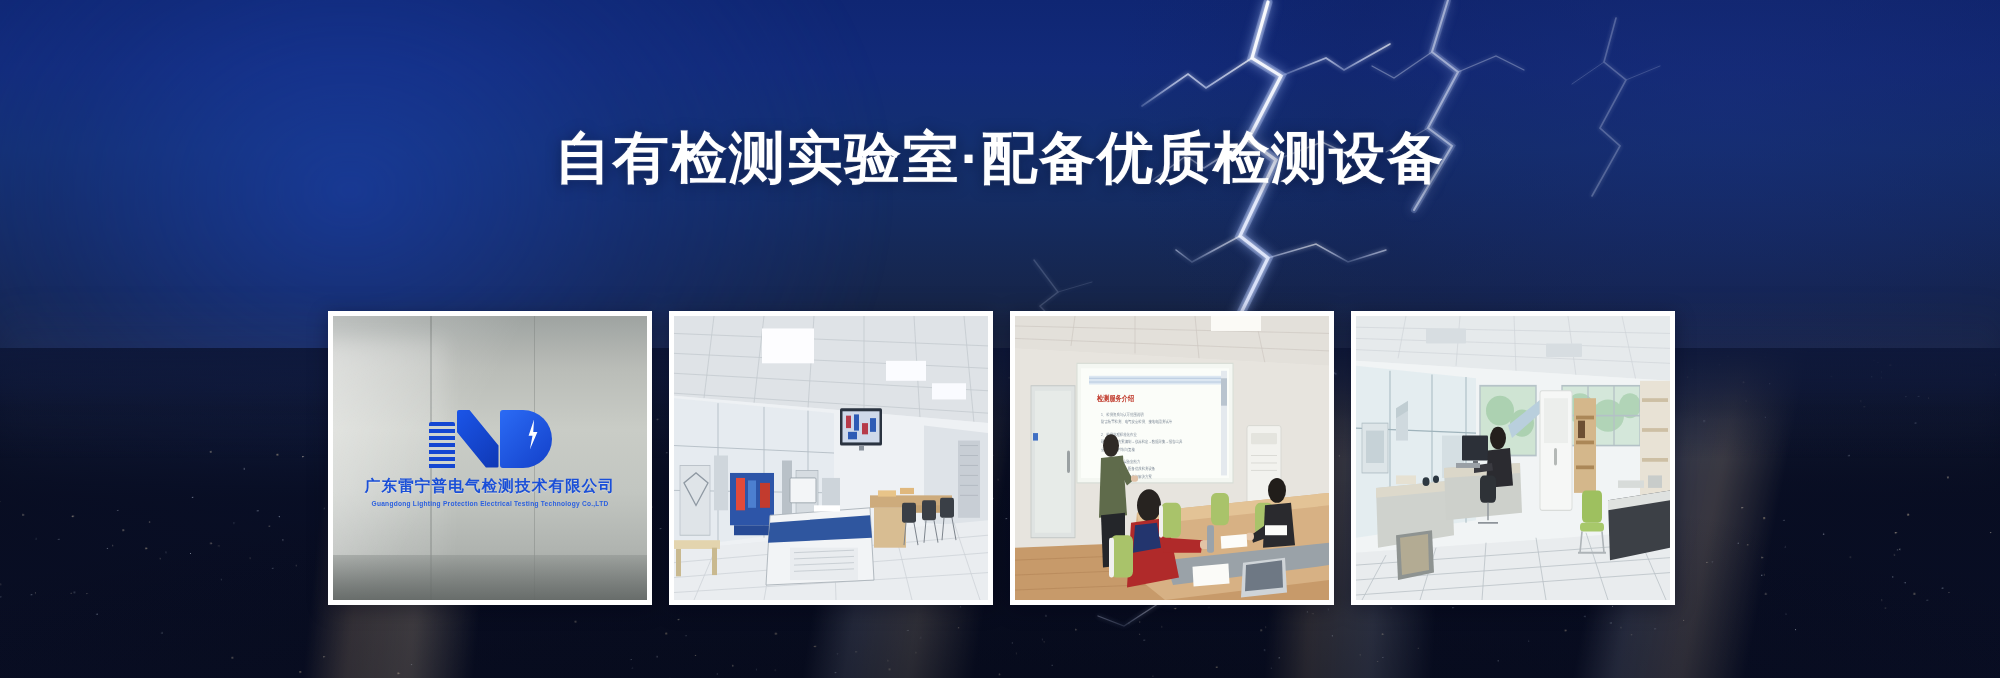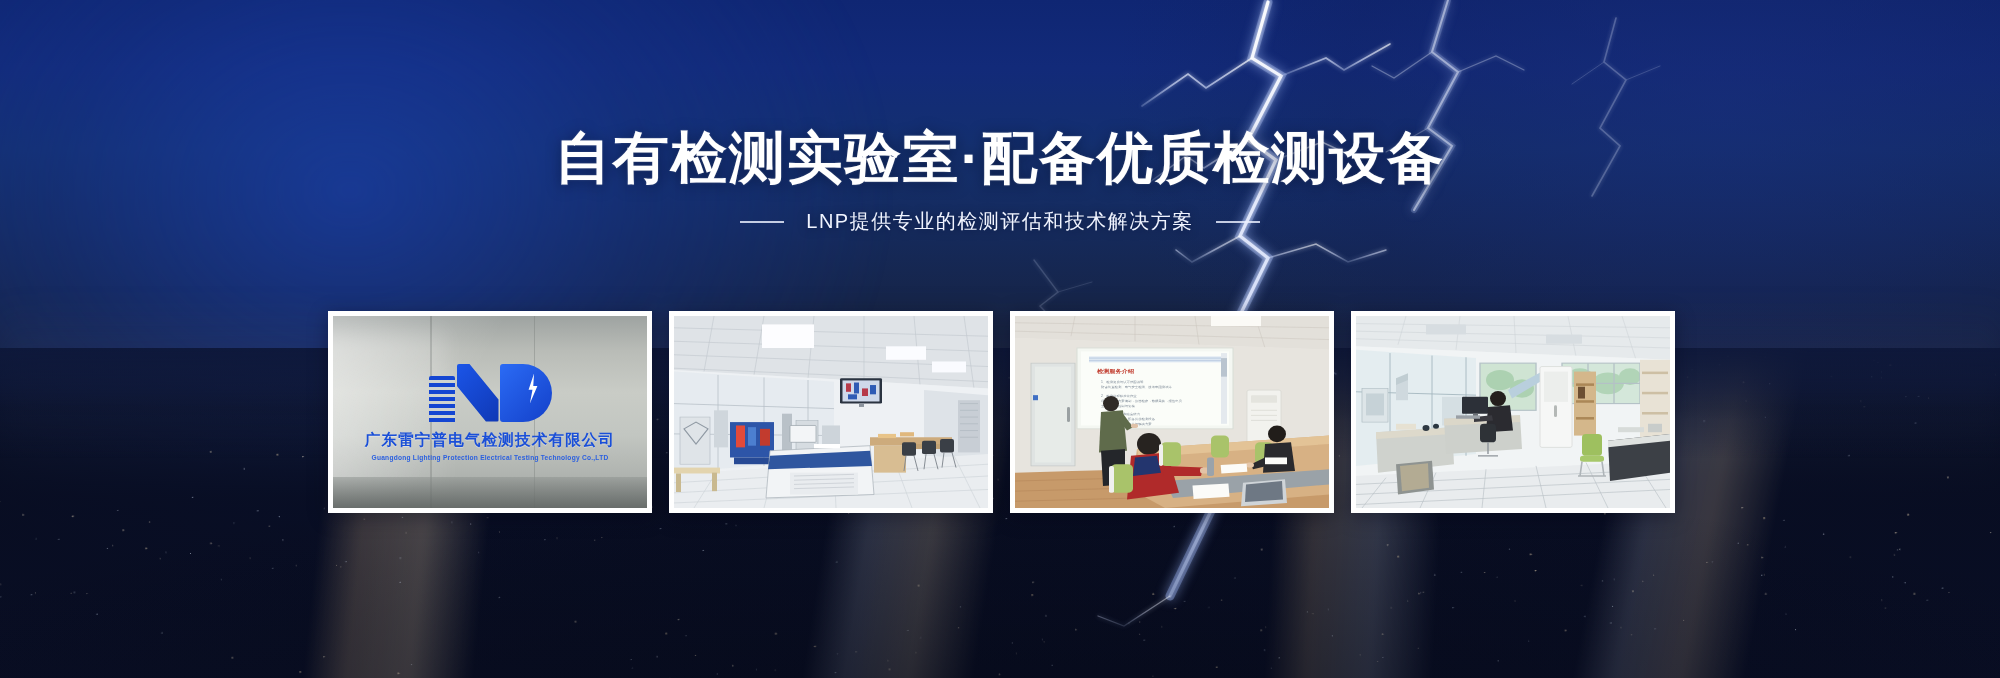--- a/index.html
+++ b/index.html
@@ -198,21 +198,21 @@
     left: 50%;
     transform: translateX(-50%);
     top: 311px;
     width: 1344px;
     display: flex;
     gap: 17px;
     z-index: 7;
   }
   .photo-frame {
     width: 324px;
-    height: 202px;
+    height: 294px;
     background: #ffffff;
     padding: 5px;
     box-sizing: border-box;
     box-shadow: 0 4px 18px rgba(2,6,22,0.38);
     flex: 0 0 auto;
   }
   .photo-inner {
     width: 100%;
     height: 100%;
     overflow: hidden;
@@ -390,25 +390,20 @@
       <g filter="url(#glow2)" stroke="#cfdcf6" fill="none" stroke-linecap="round" opacity="0.22">
         <path d="M1034 260 L1058 292 L1040 306 L1076 344 L1056 356 L1090 400" stroke-width="1.4"></path>
         <path d="M1058 292 L1092 282" stroke-width="0.9" opacity="0.7"></path>
         <path d="M1076 344 L1108 334" stroke-width="0.9" opacity="0.7"></path>
       </g>
     </svg>
   </div>
 
   <div class="headline-wrap">
     <h1 class="headline">自有检测实验室·配备优质检测设备</h1>
-    <div class="subline">
-      <span class="sub-rule"></span>
-      <span class="subtext">LNP提供专业的检测评估和技术解决方案</span>
-      <span class="sub-rule"></span>
-    </div>
   </div>
 
   <div class="photo-strip">
 
     <div class="photo-frame">
       <div class="photo-inner ph1">
         <div class="ph1-panel-lines"></div>
         <div class="ph1-sheen"></div>
         <div class="ph1-floor"></div>
         <div class="ph1-logo">

